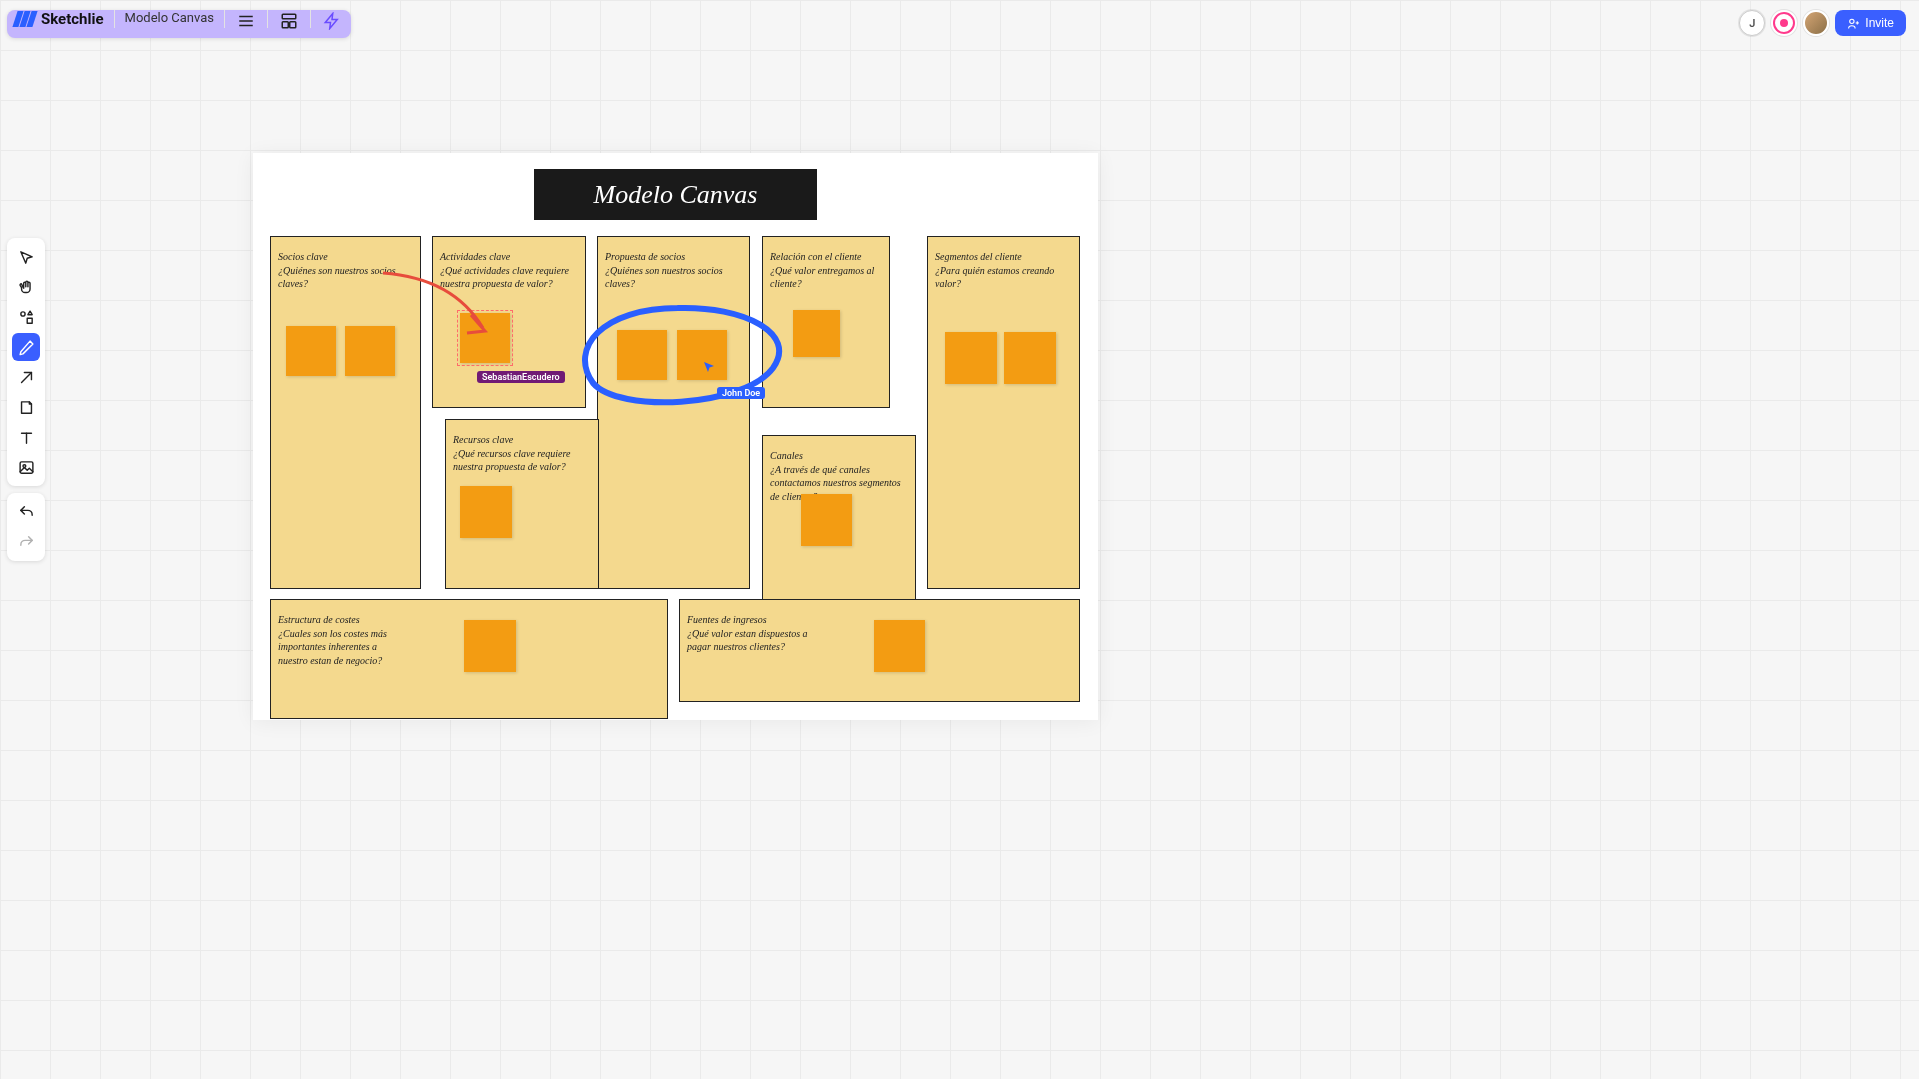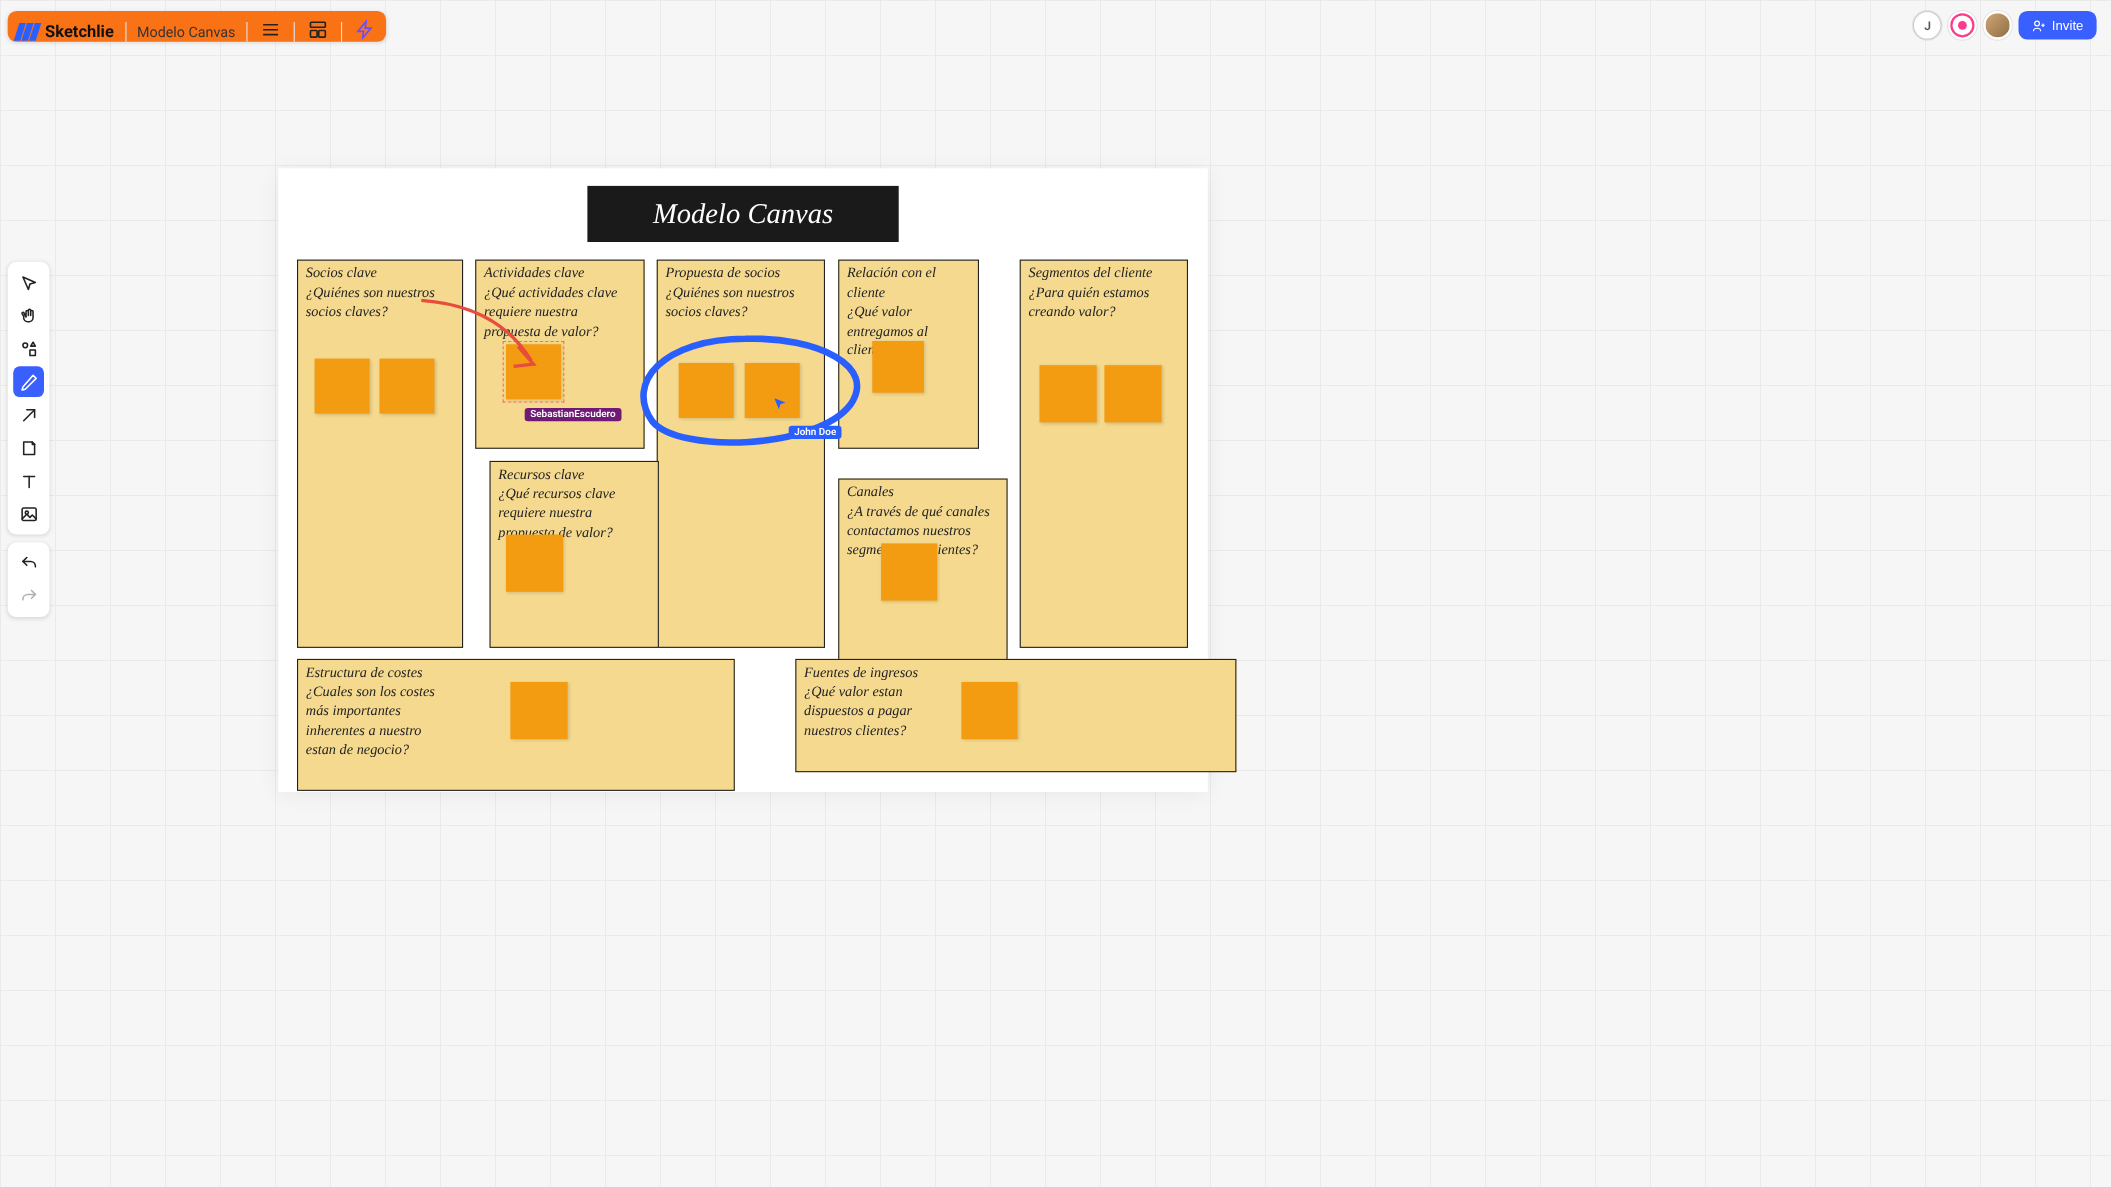--- a/index.html
+++ b/index.html
@@ -13,25 +13,25 @@
   width: 1919px;
   height: 1079px;
   overflow: hidden;
   position: relative;
 }
 
 
 .topbar {
   position: absolute;
   top: 10px; left: 7px;
-  background: #f97316;
+  background: #c4b5fd;
   border-radius: 8px;
   box-shadow: 0 1px 4px rgba(0,0,0,.12);
   display: flex;
-  align-items: flex-end;
+  align-items: flex-start;
   height: 28px;
   padding: 0 8px;
   gap: 10px;
 }
 .logo { display: flex; align-items: center; gap: 6px; font-weight: 700; font-size: 15px; color: #111; }
 .logo-mark { display:flex; gap:1px;}
 .logo-mark span{ width:6px;height:16px;background:#2a5fff;transform:skewX(-18deg);}
 .divider { width:1px; height:18px; background:#e3e3e3;}
 .docname { font-size: 13px; color:#333; }
 .tb-icon { width:22px; height:22px; display:flex;align-items:center;justify-content:center;color:#222;cursor:pointer;border-radius:4px;}
@@ -52,21 +52,21 @@
 .sidetools{position:absolute;left:7px;top:238px;display:flex;flex-direction:column;gap:7px;}
 .toolgroup{background:#fff;border-radius:8px;box-shadow:0 1px 4px rgba(0,0,0,.12);padding:5px;display:flex;flex-direction:column;gap:2px;}
 .tool{width:28px;height:28px;display:flex;align-items:center;justify-content:center;border-radius:6px;cursor:pointer;color:#222;}
 .tool.active{background:#3a5fff;color:#fff;}
 .tool svg{width:17px;height:17px;stroke:currentColor;fill:none;stroke-width:2;stroke-linecap:round;stroke-linejoin:round;}
 
 
 .board{position:absolute;left:253px;top:153px;width:845px;height:567px;background:#fff;box-shadow:0 2px 20px rgba(0,0,0,.06);}
 .title-block{position:absolute;left:281px;top:16px;width:283px;height:51px;background:#1a1a1a;color:#fff;display:flex;align-items:center;justify-content:center;font-family:"Brush Script MT","Comic Sans MS",cursive;font-size:26px;font-style:italic;}
 
-.card{position:absolute;background:#f4d98e;border:1px solid #222;padding:2px 7px;font-family:"Comic Sans MS",cursive;font-size:13px;color:#222;line-height:1.35;}
+.card{position:absolute;background:#f4d98e;border:1px solid #222;padding:13px 7px;font-family:"Comic Sans MS",cursive;font-size:10px;color:#222;line-height:1.35;}
 .card .h{font-style:italic;}
 .card .q{font-style:italic;}
 
 .sticky{position:absolute;background:#f39c12;box-shadow:1px 1px 3px rgba(0,0,0,.15);}
 .sticky.sel{outline:1px dashed #ff6b6b;outline-offset:2px;}
 
 .cursor-label{position:absolute;border-radius:3px;padding:1px 5px;font-size:9px;font-weight:600;color:#fff;white-space:nowrap;}
 .cursor-label.red{background:#701a75;}
 .cursor-label.blue{background:#2a5fff;}
 .cursor-arrow{position:absolute;}
@@ -223,21 +223,21 @@
   </div>
   <div class="card" style="left:509px;top:266px;width:154px;height:170px;margin-top:16px;">
     <div class="h">Canales</div>
     <div class="q">¿A través de qué canales contactamos nuestros segmentos de clientes?</div>
   </div>
 
   <div class="card" style="left:17px;top:446px;width:398px;height:120px;">
     <div class="h">Estructura de costes</div>
     <div class="q" style="max-width:130px;">¿Cuales son los costes más importantes inherentes a nuestro estan de negocio?</div>
   </div>
-  <div class="card" style="left:426px;top:446px;width:401px;height:103px;margin-left:44px;">
+  <div class="card" style="left:426px;top:446px;width:401px;height:103px;">
     <div class="h">Fuentes de ingresos</div>
     <div class="q" style="max-width:130px;">¿Qué valor estan dispuestos a pagar nuestros clientes?</div>
   </div>
 
   <div class="sticky" style="left:33px;top:173px;width:50px;height:50px;"></div>
   <div class="sticky" style="left:92px;top:173px;width:50px;height:50px;"></div>
   <div class="sticky sel" style="left:207px;top:160px;width:50px;height:50px;"></div>
   <div class="sticky" style="left:364px;top:177px;width:50px;height:50px;"></div>
   <div class="sticky" style="left:424px;top:177px;width:50px;height:50px;"></div>
   <div class="sticky" style="left:540px;top:157px;width:47px;height:47px;"></div>

